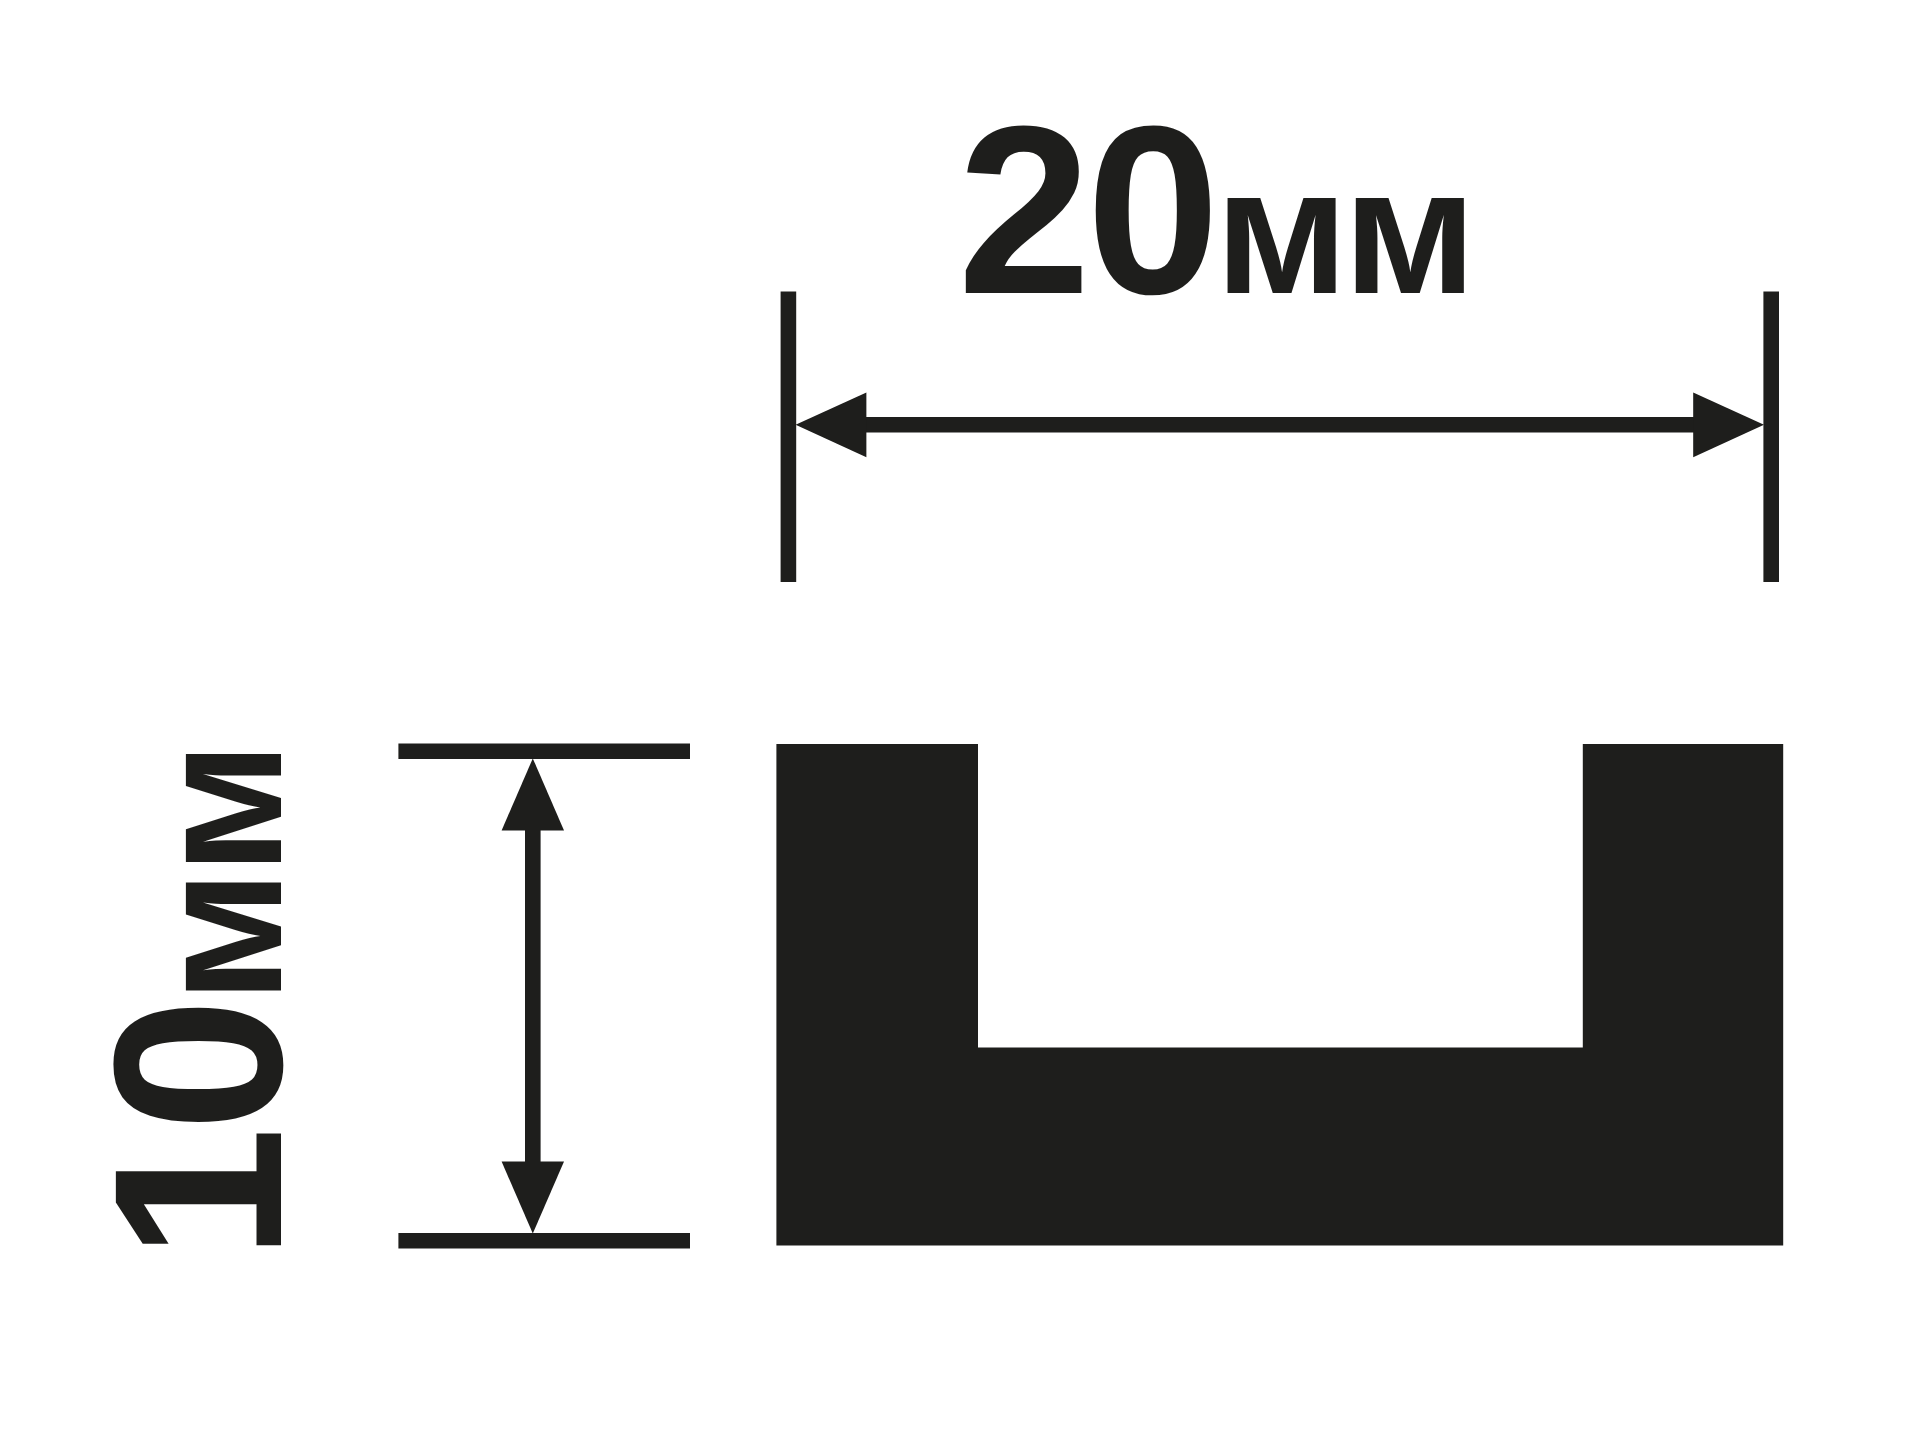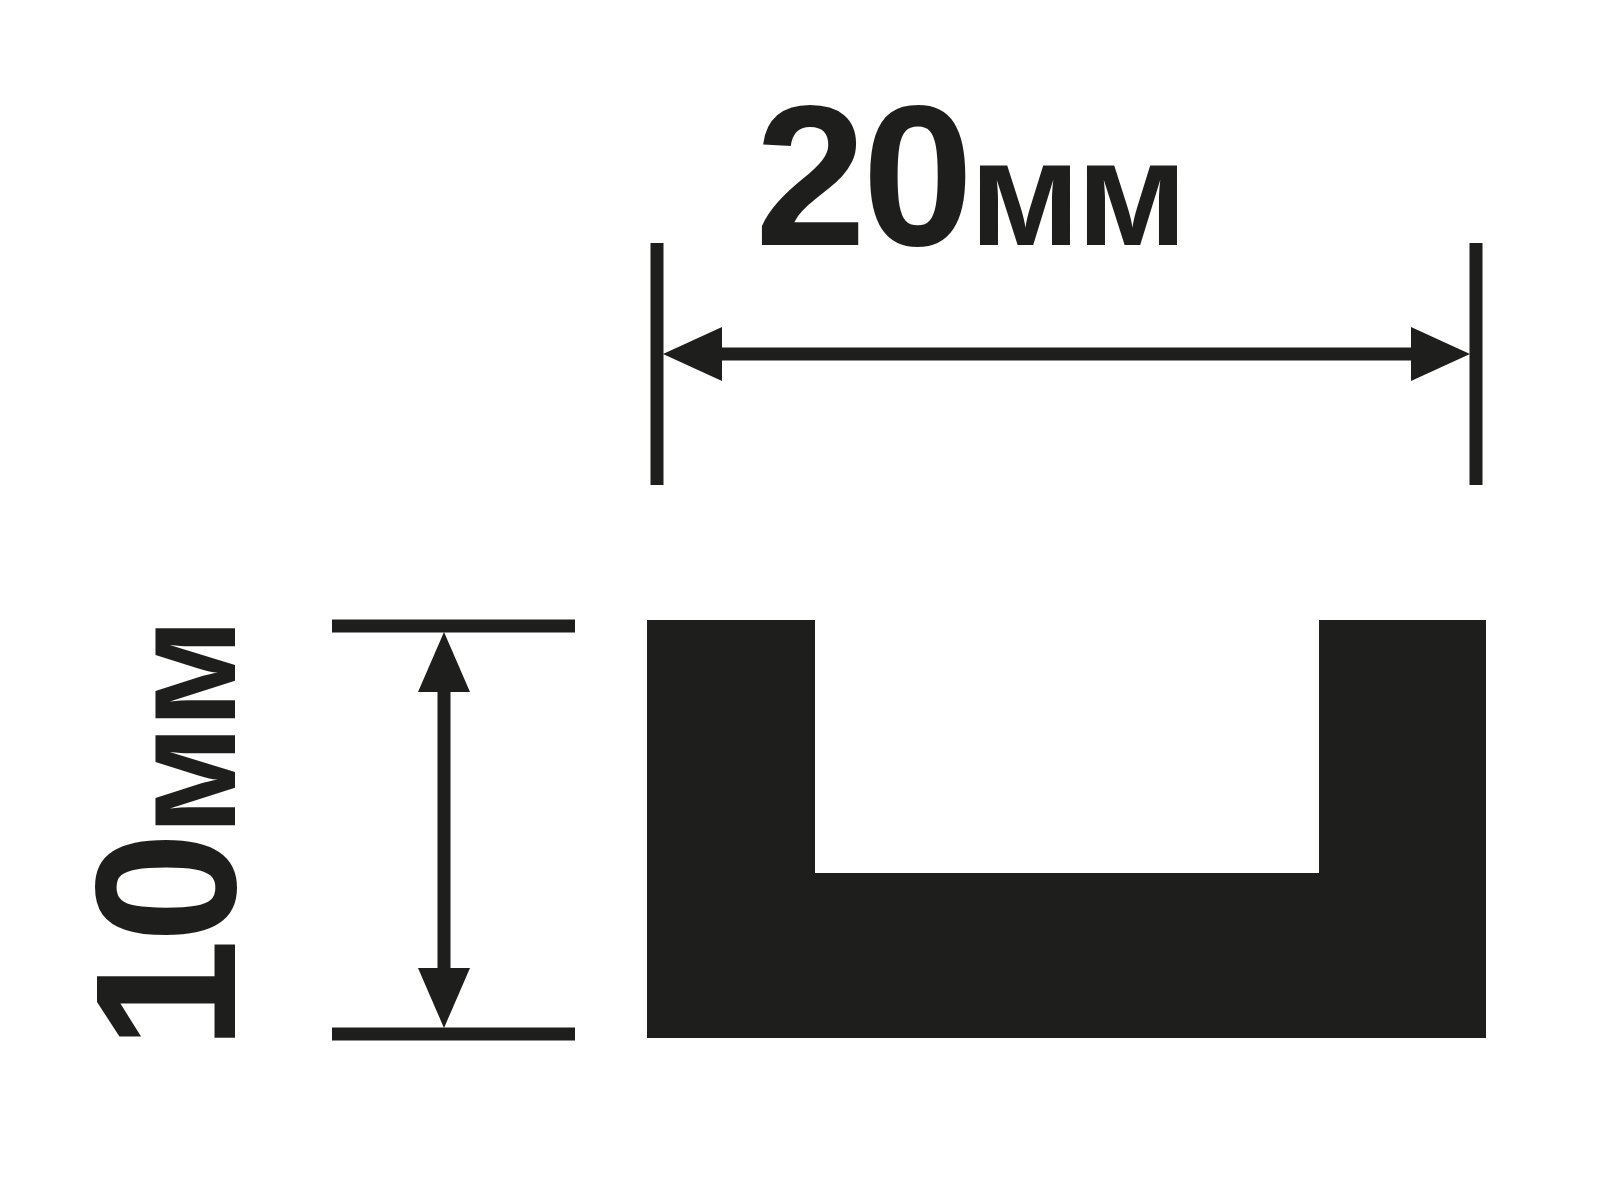--- a/index.html
+++ b/index.html
@@ -6,21 +6,21 @@
   body { width: 1600px; height: 1200px; position: relative; overflow: hidden; }
   .canvas { position: absolute; left: 0; top: 0; width: 1600px; height: 1200px; }
   .label {
     position: absolute;
     font-family: "Liberation Sans", sans-serif;
     font-weight: bold;
     color: #1e1e1c;
     line-height: 1;
     white-space: nowrap;
   }
-  .label-width { left: 755px; top: 76px; font-size: 200px; letter-spacing: -4px; }
+  .label-width { left: 798px; top: 76px; font-size: 200px; letter-spacing: -4px; }
   .label-height {
     left: 166px; top: 836px;
     font-size: 200px; letter-spacing: -4px;
     transform: translate(-50%, -50%) rotate(-90deg);
     transform-origin: center center;
   }
   .label .sc { font-size: 150px; }
 </style>
 </head>
 <body>

